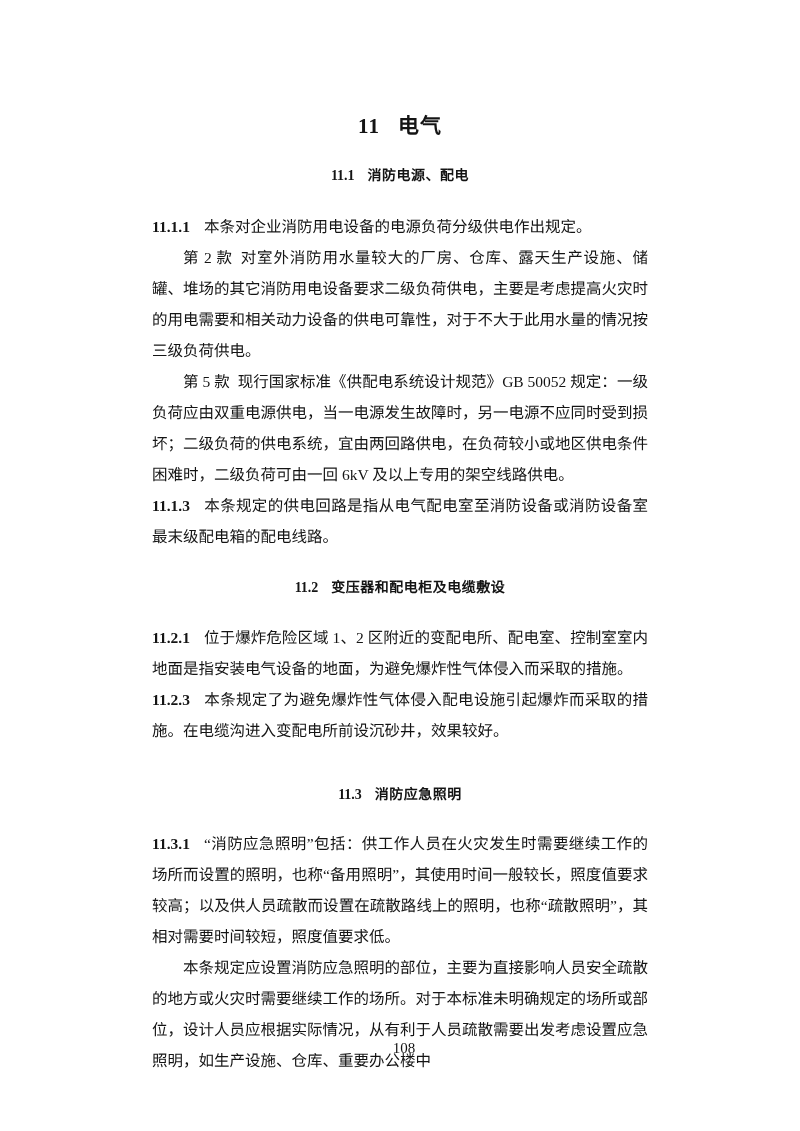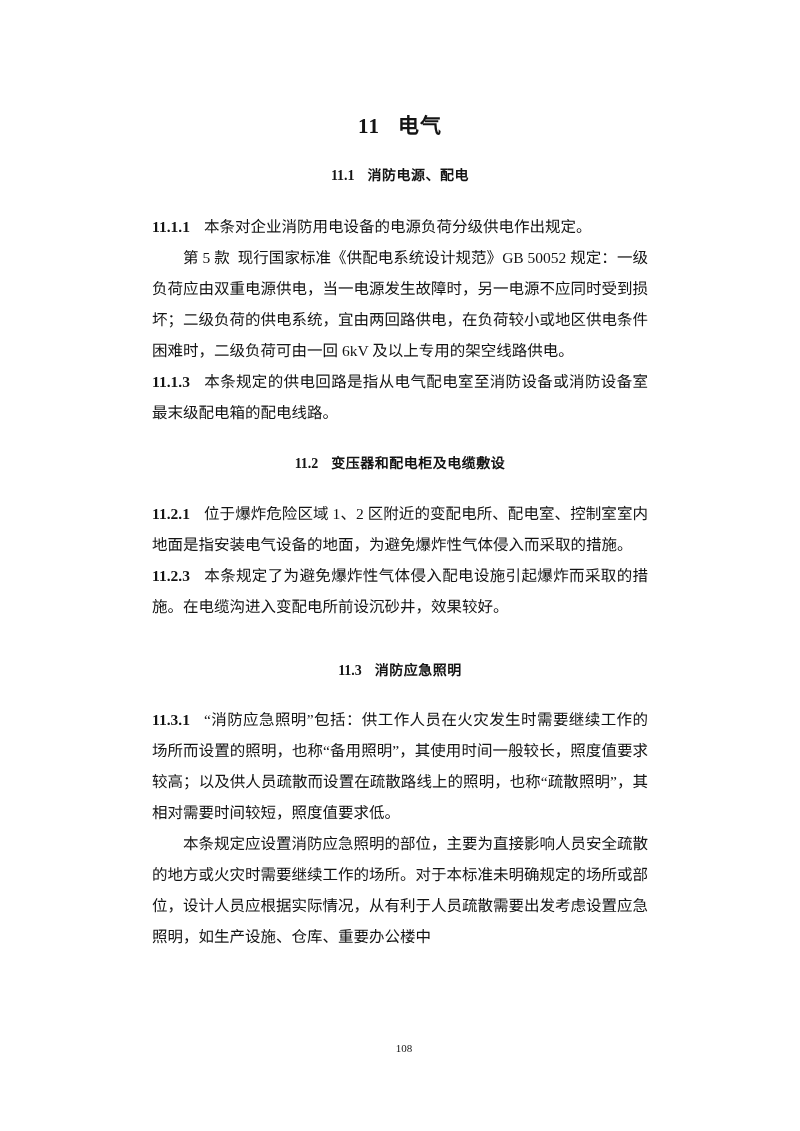--- a/index.html
+++ b/index.html
@@ -81,41 +81,42 @@
   }
   p.para.cont {
     text-indent: 2em;
   }
   .page-number {
     position: absolute;
     left: 8px;
     right: 0;
     top: 1040px;
     text-align: center;
-    font-size: 11px;
+    font-size: 15px;
     line-height: 16px;
     font-family: "Liberation Serif", "DejaVu Serif", serif;
   }
 </style>
 </head>
 <body>
 
 <div class="page">
   <div class="content">
 
     <h1 class="chapter-heading">
       <span class="num">11</span><span class="ttl">电气</span>
     </h1>
 
     <h2 class="section-heading" id="sec-1-heading">
       <span class="num">11.1</span><span class="ttl">消防电源、配电</span>
     </h2>
 
     <div class="paragraphs" id="sec-1-paras">
       <p class="para clause"><span class="label">11.1.1</span><span class="txt">本条对企业消防用电设备的电源负荷分级供电作出规定。</span></p>
+      <p class="para sub"><span class="label">第 2 款</span><span class="txt">对室外消防用水量较大的厂房、仓库、露天生产设施、储罐、堆场的其它消防用电设备要求二级负荷供电，主要是考虑提高火灾时的用电需要和相关动力设备的供电可靠性，对于不大于此用水量的情况按三级负荷供电。</span></p>
       <p class="para sub"><span class="label">第 5 款</span><span class="txt">现行国家标准《供配电系统设计规范》GB 50052 规定：一级负荷应由双重电源供电，当一电源发生故障时，另一电源不应同时受到损坏；二级负荷的供电系统，宜由两回路供电，在负荷较小或地区供电条件困难时，二级负荷可由一回 6kV 及以上专用的架空线路供电。</span></p>
       <p class="para clause"><span class="label">11.1.3</span><span class="txt">本条规定的供电回路是指从电气配电室至消防设备或消防设备室最末级配电箱的配电线路。</span></p>
     </div>
 
     <h2 class="section-heading" id="sec-2-heading">
       <span class="num">11.2</span><span class="ttl">变压器和配电柜及电缆敷设</span>
     </h2>
 
     <div class="paragraphs" id="sec-2-paras">
       <p class="para clause"><span class="label">11.2.1</span><span class="txt">位于爆炸危险区域 1、2 区附近的变配电所、配电室、控制室室内地面是指安装电气设备的地面，为避免爆炸性气体侵入而采取的措施。</span></p>

